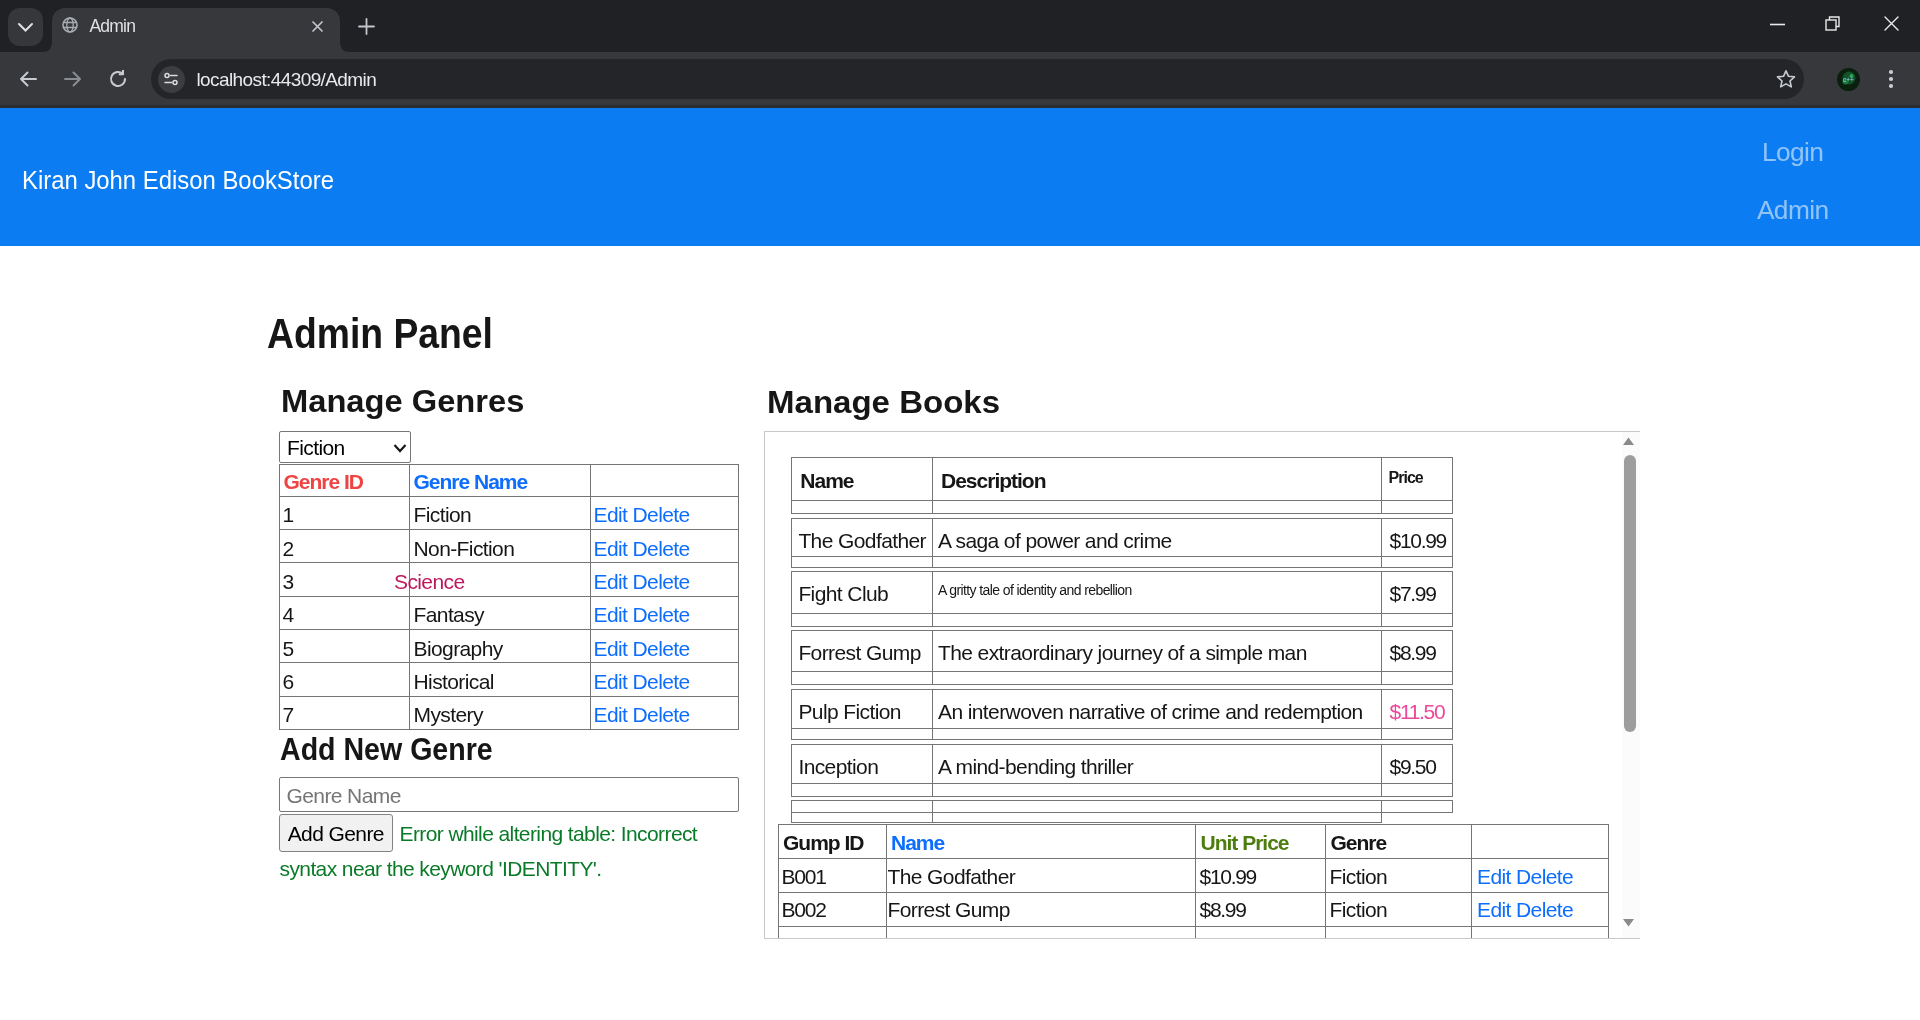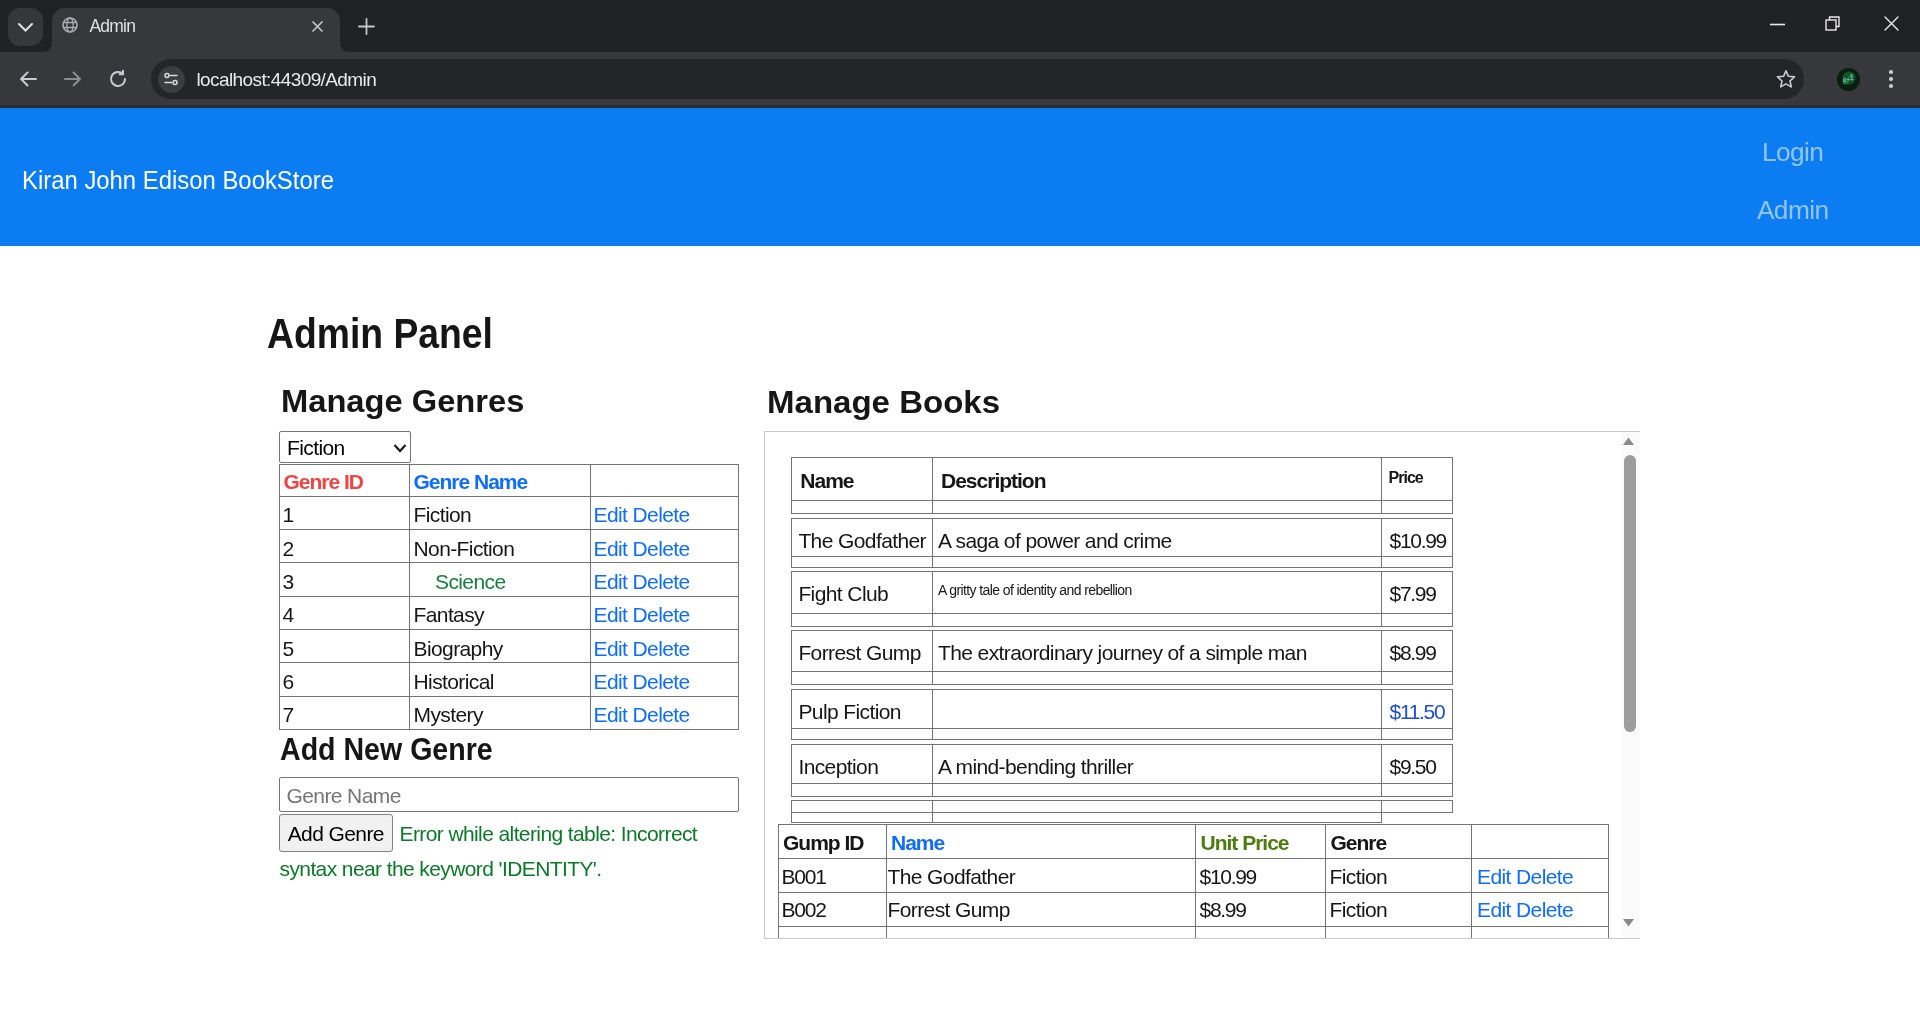--- a/index.html
+++ b/index.html
@@ -108,21 +108,21 @@
 <div style="position:absolute;left:737.7px;top:463.5px;width:1.0px;height:266.5px;background:#757575;"></div>
 <div class="t" style="left:283.5px;top:470.7px;font-size:21.00px;color:#ef4444;font-weight:700;font-family:'Liberation Sans',sans-serif;letter-spacing:-1px;">Genre ID</div>
 <div class="t" style="left:413.5px;top:470.7px;font-size:21.00px;color:#0d6efd;font-weight:700;font-family:'Liberation Sans',sans-serif;letter-spacing:-1px;">Genre Name</div>
 <div class="t" style="left:282.5px;top:504.1px;font-size:21.00px;color:#161616;font-weight:400;font-family:'Liberation Sans',sans-serif;">1</div>
 <div class="t" style="left:413.5px;top:504.1px;font-size:21.00px;color:#161616;font-weight:400;font-family:'Liberation Sans',sans-serif;">Fiction</div>
 <div class="t" style="left:593.5px;top:504.1px;font-size:21.00px;color:#0d6efd;font-weight:400;font-family:'Liberation Sans',sans-serif;">Edit Delete</div>
 <div class="t" style="left:282.5px;top:537.5px;font-size:21.00px;color:#161616;font-weight:400;font-family:'Liberation Sans',sans-serif;">2</div>
 <div class="t" style="left:413.5px;top:537.5px;font-size:21.00px;color:#161616;font-weight:400;font-family:'Liberation Sans',sans-serif;">Non-Fiction</div>
 <div class="t" style="left:593.5px;top:537.5px;font-size:21.00px;color:#0d6efd;font-weight:400;font-family:'Liberation Sans',sans-serif;">Edit Delete</div>
 <div class="t" style="left:282.5px;top:570.8px;font-size:21.00px;color:#161616;font-weight:400;font-family:'Liberation Sans',sans-serif;">3</div>
-<div class="t" style="left:435px;top:570.8px;font-size:21.00px;color:#15803d;font-weight:400;font-family:'Liberation Sans',sans-serif;">Science</div>
+<div class="t" style="left:394px;top:570.8px;font-size:21.00px;color:#be185d;font-weight:400;font-family:'Liberation Sans',sans-serif;">Science</div>
 <div class="t" style="left:593.5px;top:570.8px;font-size:21.00px;color:#0d6efd;font-weight:400;font-family:'Liberation Sans',sans-serif;">Edit Delete</div>
 <div class="t" style="left:282.5px;top:604.2px;font-size:21.00px;color:#161616;font-weight:400;font-family:'Liberation Sans',sans-serif;">4</div>
 <div class="t" style="left:413.5px;top:604.2px;font-size:21.00px;color:#161616;font-weight:400;font-family:'Liberation Sans',sans-serif;">Fantasy</div>
 <div class="t" style="left:593.5px;top:604.2px;font-size:21.00px;color:#0d6efd;font-weight:400;font-family:'Liberation Sans',sans-serif;">Edit Delete</div>
 <div class="t" style="left:282.5px;top:637.5px;font-size:21.00px;color:#161616;font-weight:400;font-family:'Liberation Sans',sans-serif;">5</div>
 <div class="t" style="left:413.5px;top:637.5px;font-size:21.00px;color:#161616;font-weight:400;font-family:'Liberation Sans',sans-serif;">Biography</div>
 <div class="t" style="left:593.5px;top:637.5px;font-size:21.00px;color:#0d6efd;font-weight:400;font-family:'Liberation Sans',sans-serif;">Edit Delete</div>
 <div class="t" style="left:282.5px;top:670.9px;font-size:21.00px;color:#161616;font-weight:400;font-family:'Liberation Sans',sans-serif;">6</div>
 <div class="t" style="left:413.5px;top:670.9px;font-size:21.00px;color:#161616;font-weight:400;font-family:'Liberation Sans',sans-serif;">Historical</div>
 <div class="t" style="left:593.5px;top:670.9px;font-size:21.00px;color:#0d6efd;font-weight:400;font-family:'Liberation Sans',sans-serif;">Edit Delete</div>
@@ -186,21 +186,22 @@
 <div class="t" style="left:938.0px;top:642.4px;font-size:21.00px;color:#161616;font-weight:400;font-family:'Liberation Sans',sans-serif;">The extraordinary journey of a simple man</div>
 <div class="t" style="left:1389.5px;top:642.4px;font-size:21.00px;color:#161616;font-weight:400;font-family:'Liberation Sans',sans-serif;letter-spacing:-1.3px;">$8.99</div>
 <div style="position:absolute;left:790.7px;top:688.8px;width:662.2px;height:1.0px;background:#757575;"></div>
     <div style="position:absolute;left:790.7px;top:727.8px;width:662.2px;height:1.0px;background:#757575;"></div>
     <div style="position:absolute;left:790.7px;top:739.1px;width:662.2px;height:1.0px;background:#757575;"></div>
     <div style="position:absolute;left:790.7px;top:688.8px;width:1.0px;height:51.3px;background:#757575;"></div>
     <div style="position:absolute;left:931.6px;top:688.8px;width:1.0px;height:51.3px;background:#757575;"></div>
     <div style="position:absolute;left:1381.0px;top:688.8px;width:1.0px;height:51.3px;background:#757575;"></div>
     <div style="position:absolute;left:1451.9px;top:688.8px;width:1.0px;height:51.3px;background:#757575;"></div>
 <div class="t" style="left:798.4px;top:700.8px;font-size:21.00px;color:#161616;font-weight:400;font-family:'Liberation Sans',sans-serif;">Pulp Fiction</div>
-<div class="t" style="left:1389.5px;top:700.8px;font-size:21.00px;color:#1d4ed8;font-weight:400;font-family:'Liberation Sans',sans-serif;letter-spacing:-1.3px;">$11.50</div>
+<div class="t" style="left:938.0px;top:700.8px;font-size:21.00px;color:#161616;font-weight:400;font-family:'Liberation Sans',sans-serif;">An interwoven narrative of crime and redemption</div>
+<div class="t" style="left:1389.5px;top:700.8px;font-size:21.00px;color:#ec4899;font-weight:400;font-family:'Liberation Sans',sans-serif;letter-spacing:-1.3px;">$11.50</div>
 <div style="position:absolute;left:790.7px;top:743.5px;width:662.2px;height:1.0px;background:#757575;"></div>
     <div style="position:absolute;left:790.7px;top:783.4px;width:662.2px;height:1.0px;background:#757575;"></div>
     <div style="position:absolute;left:790.7px;top:795.8px;width:662.2px;height:1.0px;background:#757575;"></div>
     <div style="position:absolute;left:790.7px;top:743.5px;width:1.0px;height:53.3px;background:#757575;"></div>
     <div style="position:absolute;left:931.6px;top:743.5px;width:1.0px;height:53.3px;background:#757575;"></div>
     <div style="position:absolute;left:1381.0px;top:743.5px;width:1.0px;height:53.3px;background:#757575;"></div>
     <div style="position:absolute;left:1451.9px;top:743.5px;width:1.0px;height:53.3px;background:#757575;"></div>
 <div class="t" style="left:798.4px;top:755.5px;font-size:21.00px;color:#161616;font-weight:400;font-family:'Liberation Sans',sans-serif;">Inception</div>
 <div class="t" style="left:938.0px;top:755.5px;font-size:21.00px;color:#161616;font-weight:400;font-family:'Liberation Sans',sans-serif;">A mind-bending thriller</div>
 <div class="t" style="left:1389.5px;top:755.5px;font-size:21.00px;color:#161616;font-weight:400;font-family:'Liberation Sans',sans-serif;letter-spacing:-1.3px;">$9.50</div>

